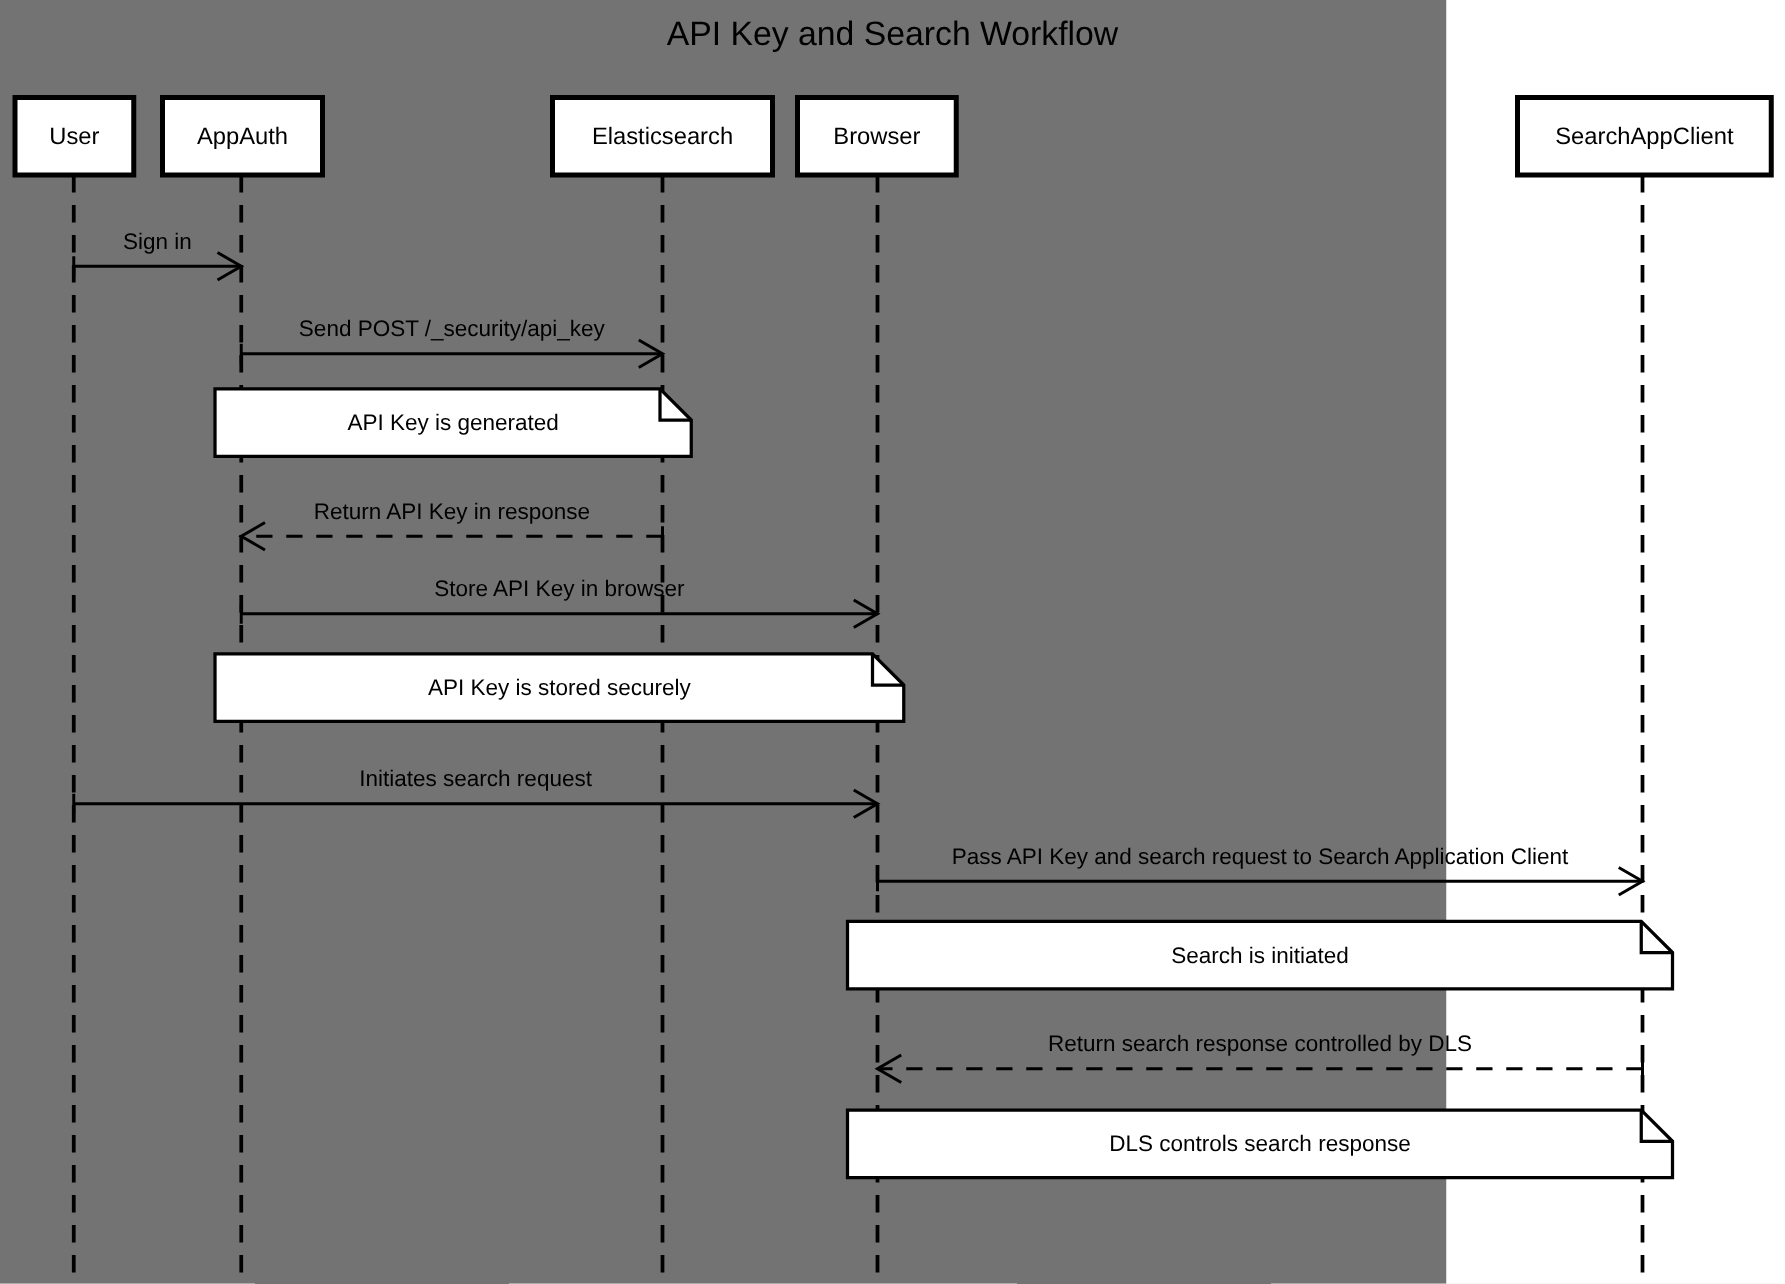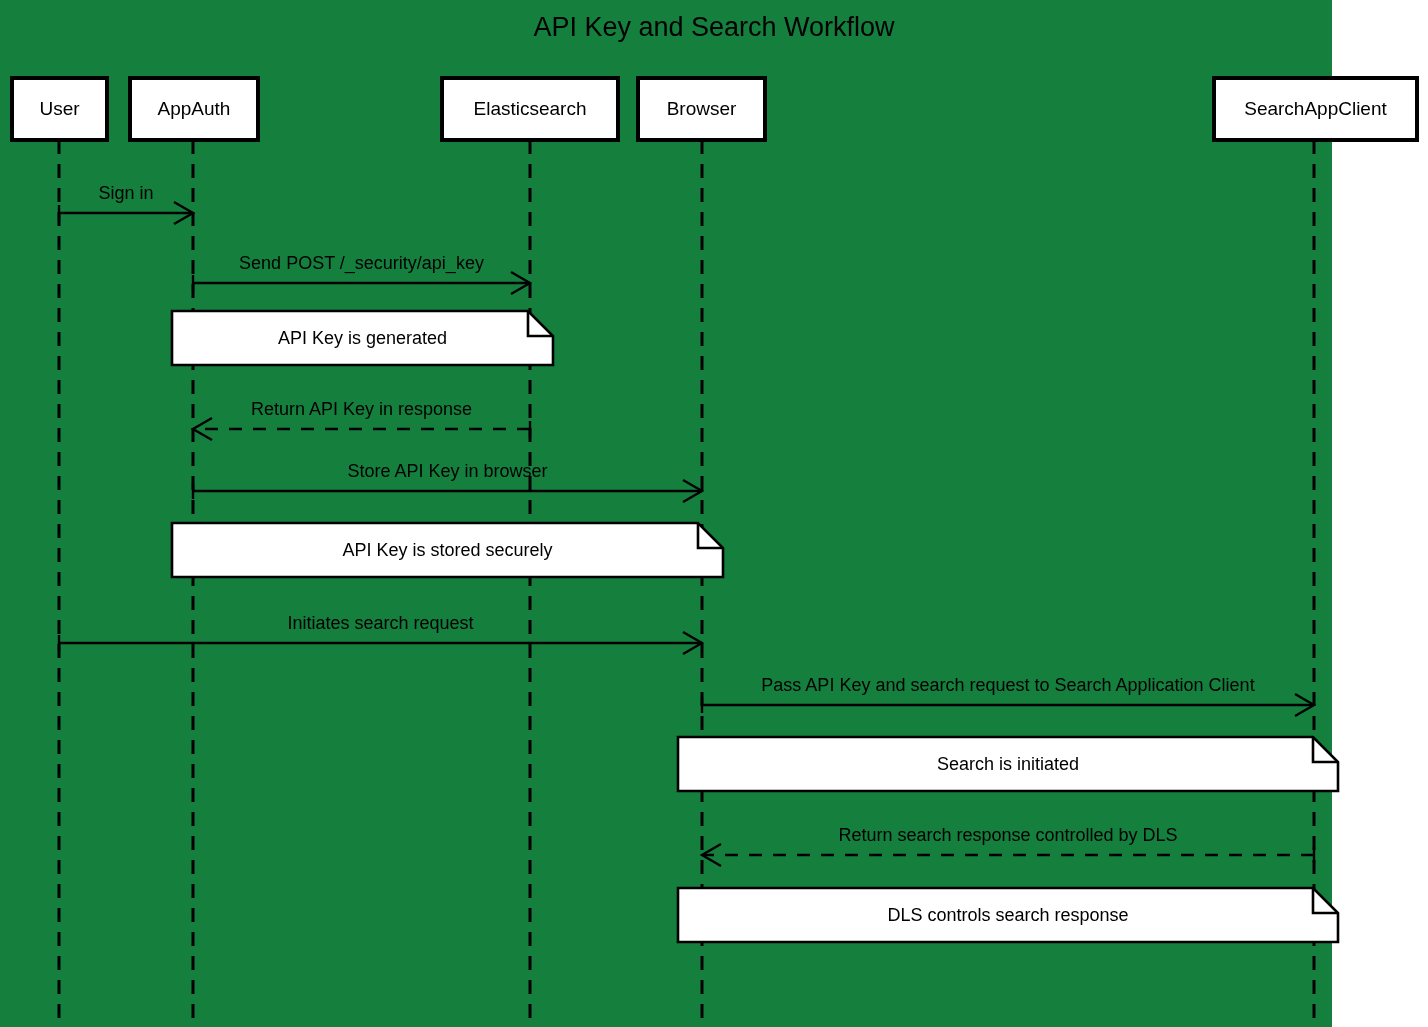--- a/index.html
+++ b/index.html
@@ -8,23 +8,23 @@
     background: #ffffff;
   }
   body {
     font-family: "Liberation Sans", sans-serif;
     width: 1428px;
     height: 1027px;
     overflow: hidden;
   }
   #diagram-root {
     position: relative;
-    width: 1332px;
+    width: 1157px;
     height: 1027px;
-    background: #15803d;
+    background: #737373;
   }
   svg#sequence-canvas {
     position: absolute;
     top: 0;
     left: 0;
     width: 1428px;
     height: 1027px;
     display: block;
   }
   .diagram-title {

